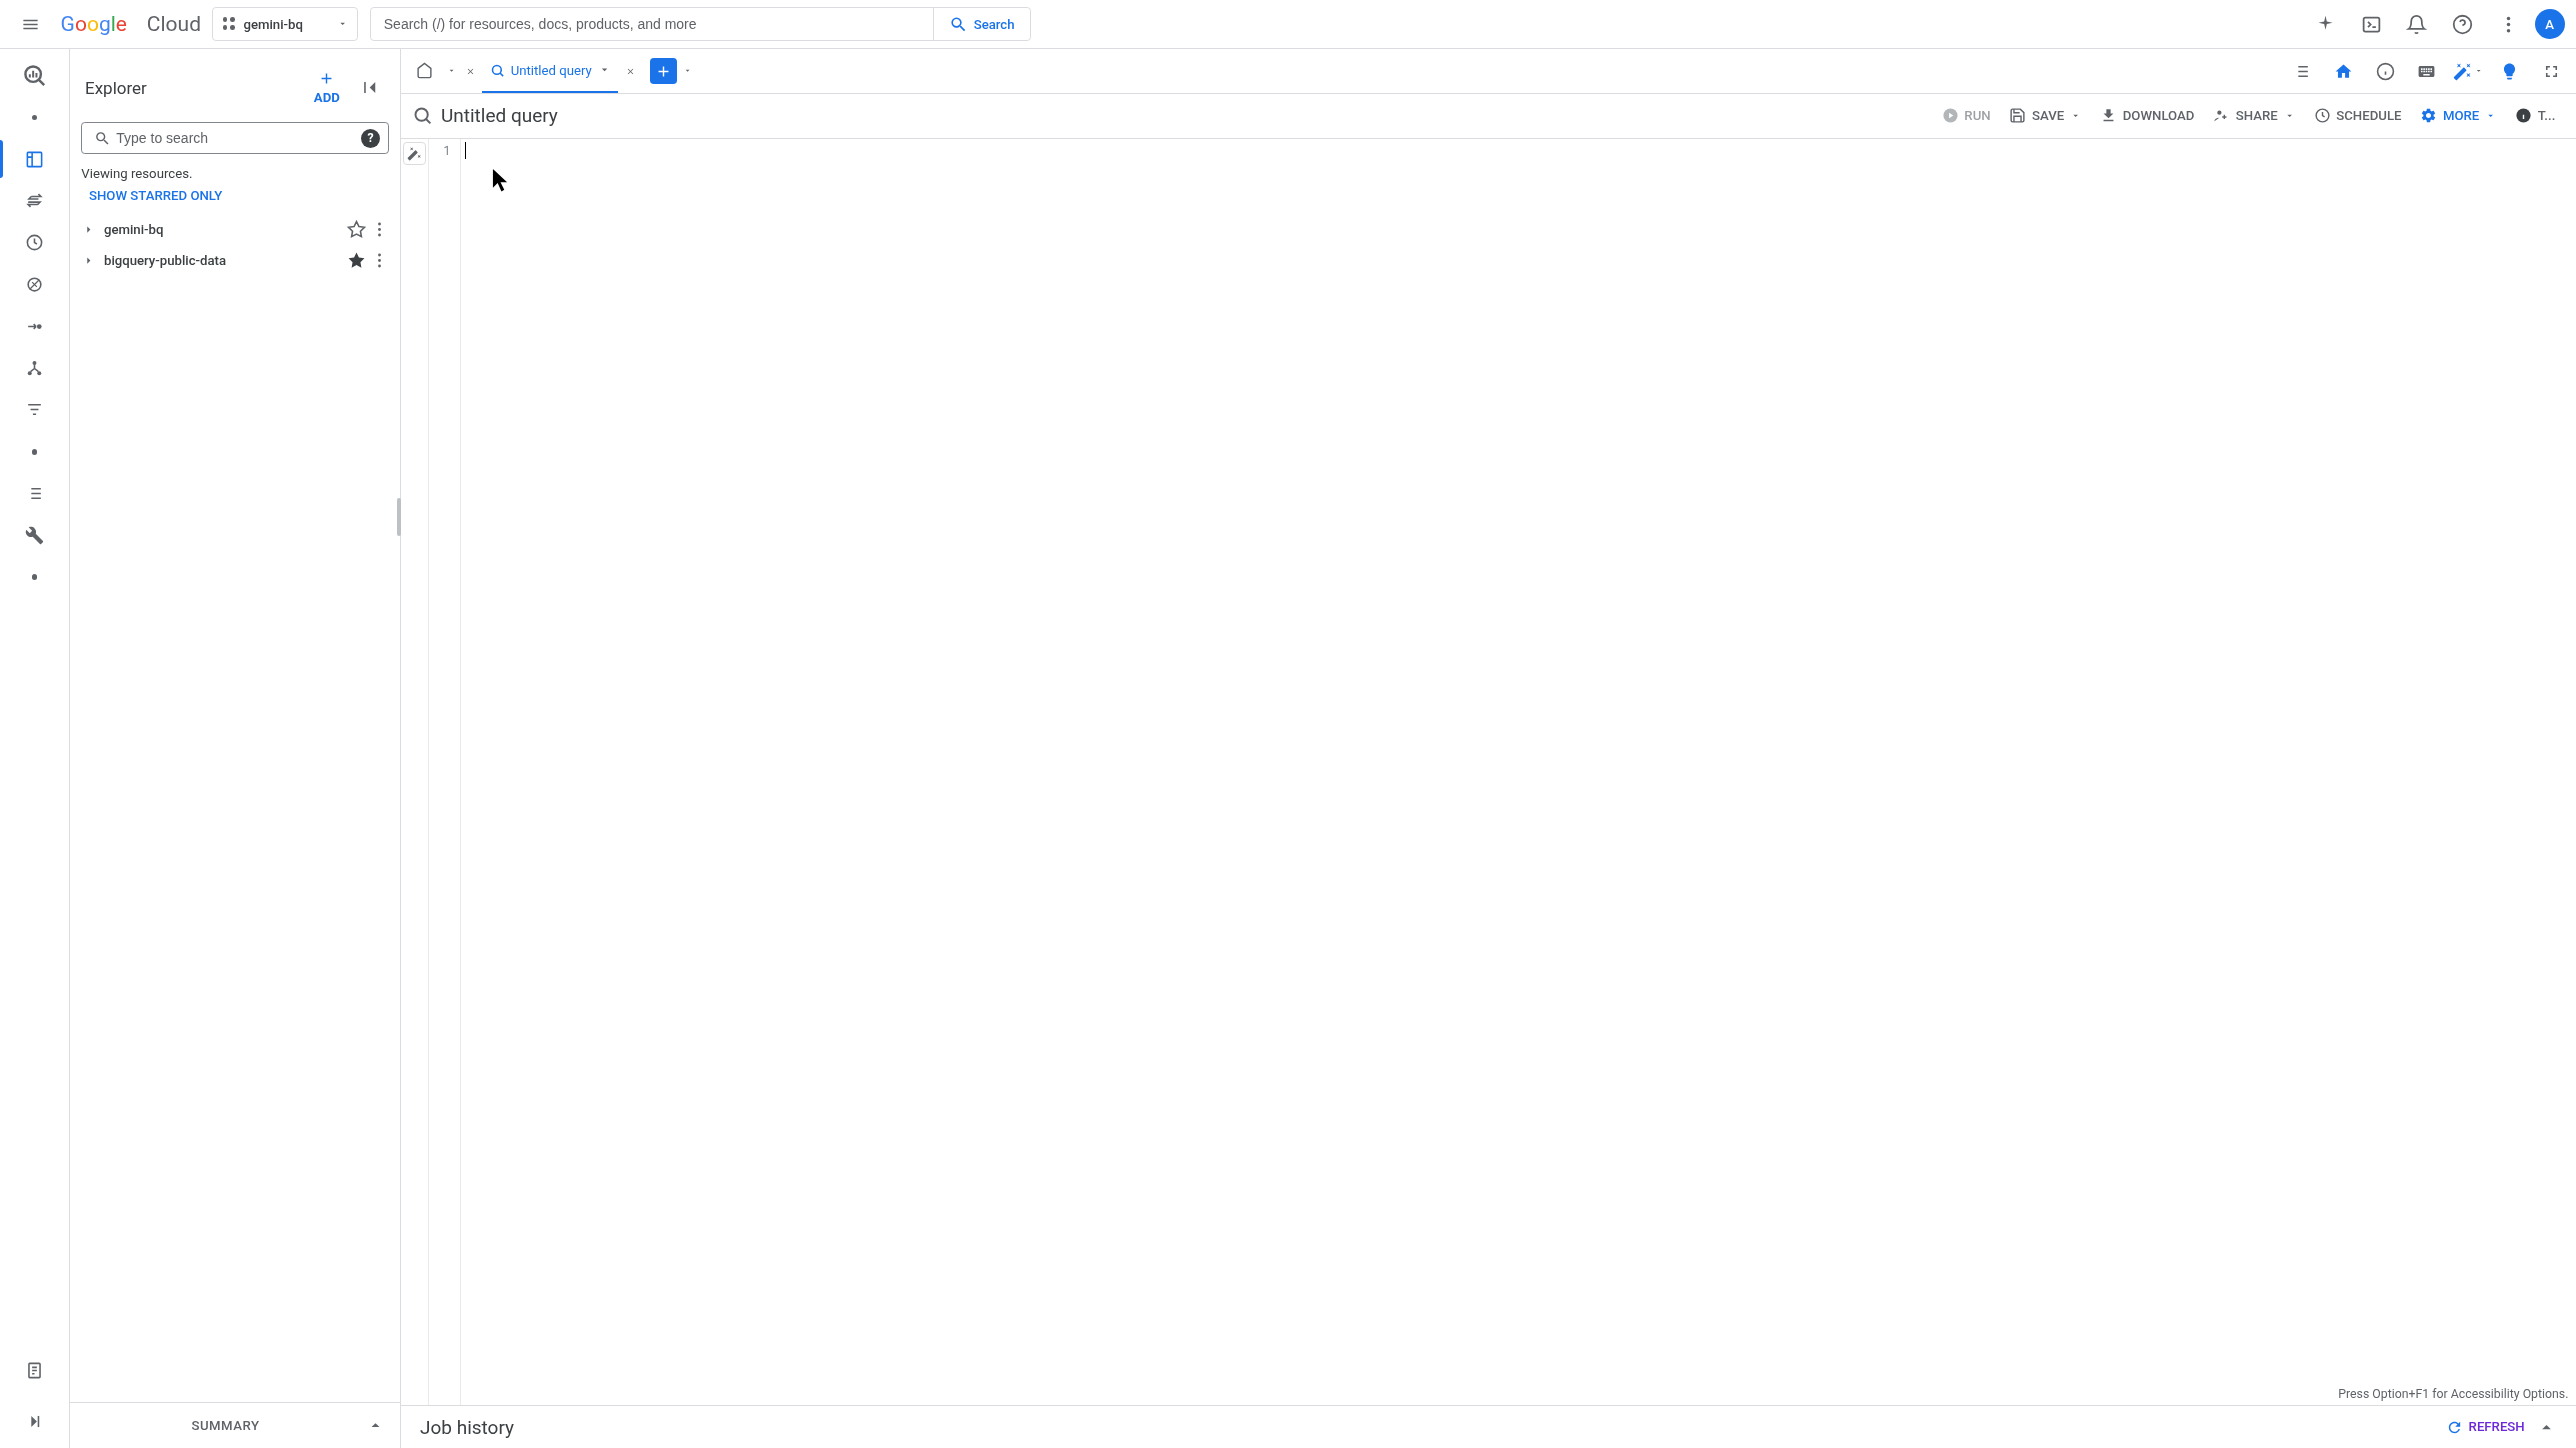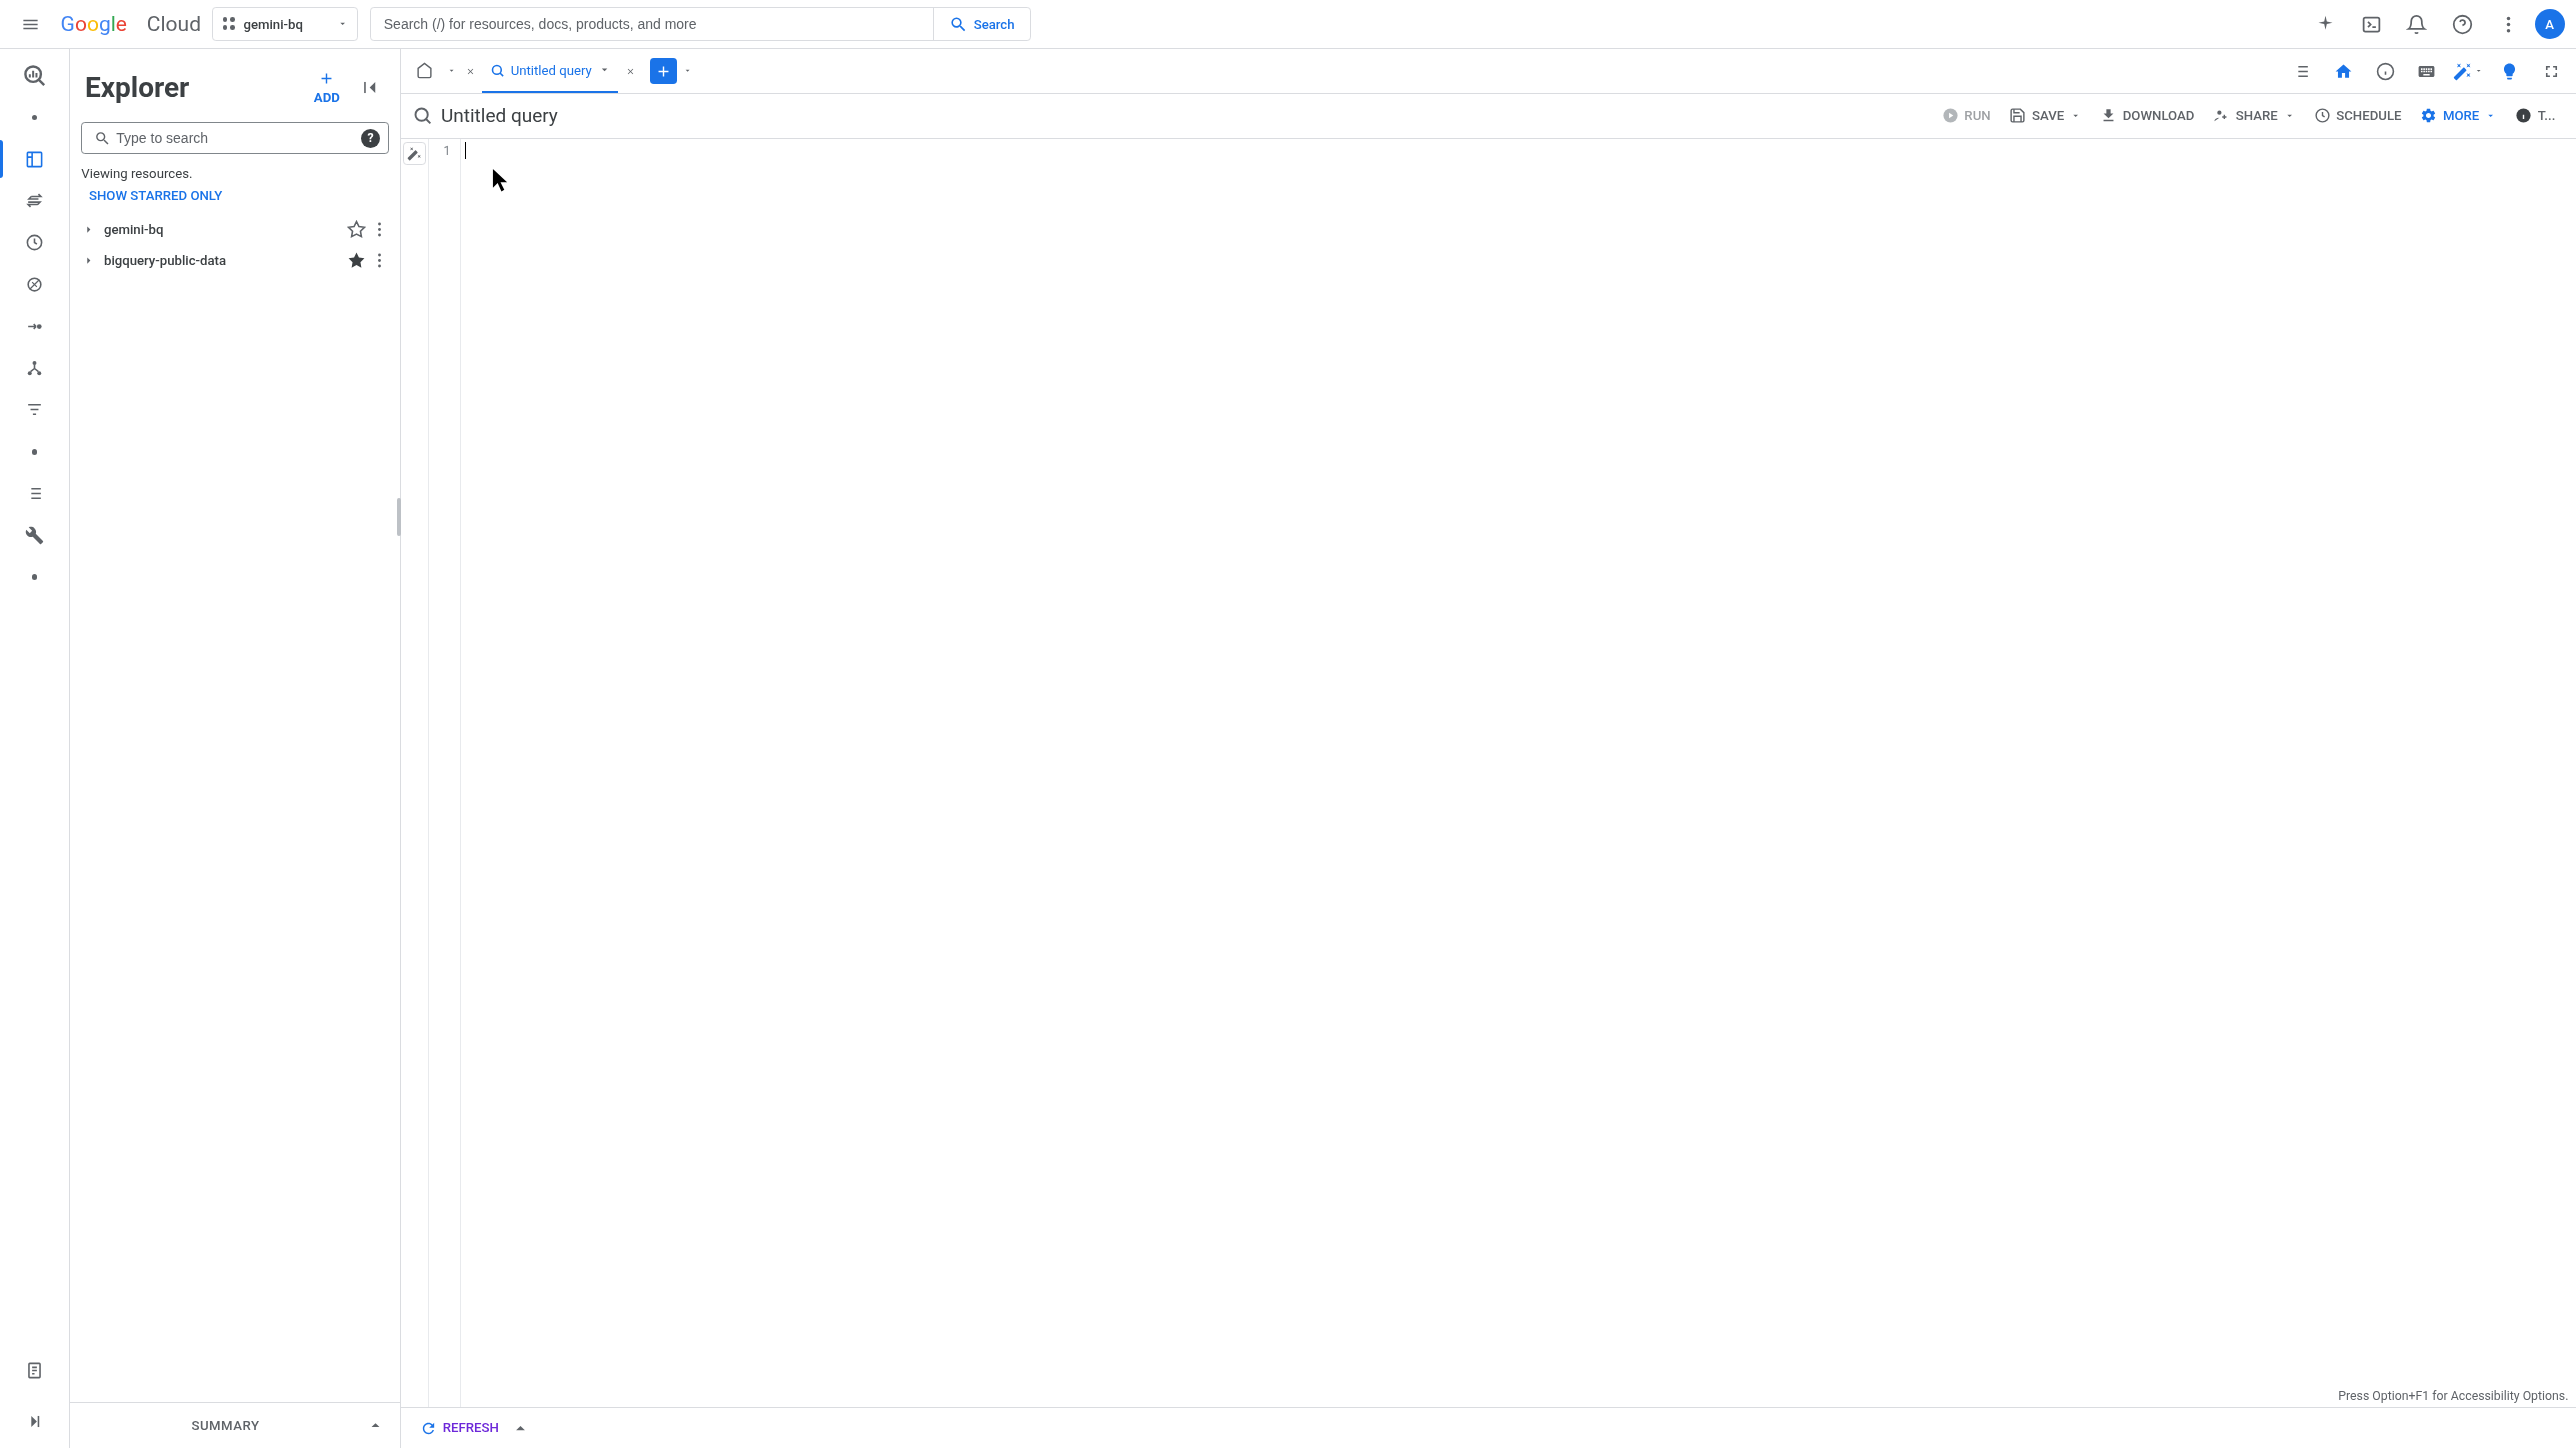--- a/index.html
+++ b/index.html
@@ -32,21 +32,21 @@
 .nav-item { width: 53px; height: 38px; display: flex; align-items: center; justify-content: center; border-radius: 0 19px 19px 0; cursor: pointer; color: #5f6368; position: relative; }
 .nav-item.active { color: #1a73e8; }
 .nav-item.active::before { content: ''; position: absolute; left: -8.5px; top: 0; bottom: 0; width: 3.8px; background: #1a73e8; border-radius: 0 3.8px 3.8px 0; }
 .nav-item.big-icon svg { width: 26.5px; height: 26.5px; }
 .nav-dot { width: 5.7px; height: 5.7px; background: #5f6368; border-radius: 50%; }
 .nav-bottom { margin-top: auto; margin-bottom: 9.4px; }
 
 
 .explorer { width: 331px; border-right: 0.9px solid #dadce0; display: flex; flex-direction: column; }
 .explorer-header { display: flex; align-items: center; padding: 15px 15px 11.3px; gap: 7.6px; }
-.explorer-title { font-size: 28px; font-weight: 700; flex: 1; }
+.explorer-title { font-size: 17px; font-weight: 400; flex: 1; }
 .add-btn { display: flex; align-items: center; gap: 3.8px; color: #1a73e8; font-weight: 700; cursor: pointer; padding: 5.7px 7.6px; flex-direction: column; }
 .collapse-btn { width: 30px; height: 30px; display: flex; align-items: center; justify-content: center; cursor: pointer; color: #5f6368; }
 .search-box-wrap { padding: 0 11.3px 7.6px; }
 .search-box { display: flex; align-items: center; border: 0.9px solid #80868b; border-radius: 3.8px; height: 32px; padding: 0 7.6px 0 11.3px; }
 .search-box input { flex: 1; border: none; outline: none; font-size: 14px; }
 .search-box input::placeholder { color: #5f6368; }
 .help-icon { width: 19px; height: 19px; background: #3c4043; color: #fff; border-radius: 50%; display: flex; align-items: center; justify-content: center; font-size: 12.3px; font-weight: bold; }
 .viewing-text { padding: 3.8px 11.3px; font-size: 13.2px; color: #3c4043; }
 .starred-link { padding: 3.8px 11.3px 11.3px 19px; color: #1a73e8; font-weight: 500; cursor: pointer; font-size: 13.2px; }
 .tree { padding: 0 3.8px; }
@@ -496,20 +496,21 @@
         <div class="mouse-cursor">
           <svg width="19" height="26.5" viewBox="0 0 20 28">
               <path d="M2 2 L2 22 L7 17 L11 26 L14 24 L10 16 L17 16 Z" fill="#000"></path>
             </svg>
         </div>
       </div>
       <div class="editor-footer">Press Option+F1 for Accessibility Options.</div>
     </div>
 
     <div class="job-history">
+      <span class="job-title">Job history</span>
       <div class="refresh-btn">
         <svg width="17" height="17" viewBox="0 0 24 24" fill="#1a73e8">
             <path d="M17.65 6.35C16.2 4.9 14.21 4 12 4c-4.42 0-7.99 3.58-7.99 8s3.57 8 7.99 8c3.73 0 6.84-2.55 7.73-6h-2.08c-.82 2.33-3.04 4-5.65 4-3.31 0-6-2.69-6-6s2.69-6 6-6c1.66 0 3.14.69 4.22 1.78L13 11h7V4l-2.35 2.35z"></path>
           </svg>
         <span>REFRESH</span>
       </div>
       <svg class="expand-icon" width="21" height="21" viewBox="0 0 24 24" fill="#5f6368">
           <path d="M7 14l5-5 5 5z"></path>
         </svg>
     </div>

